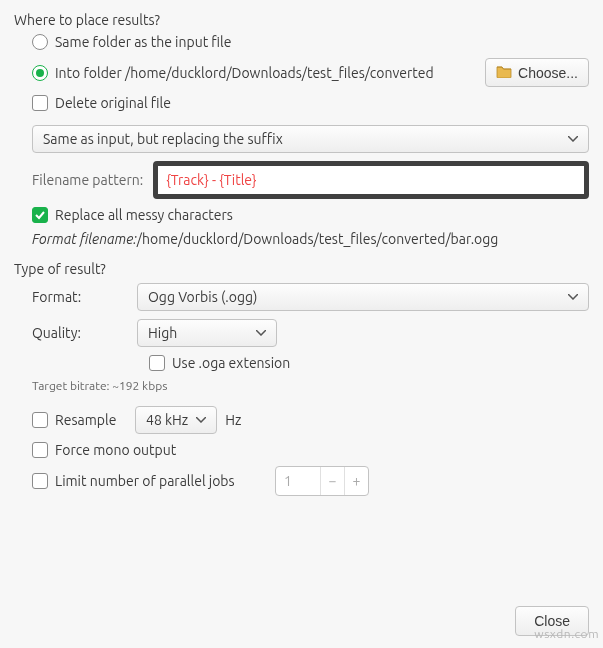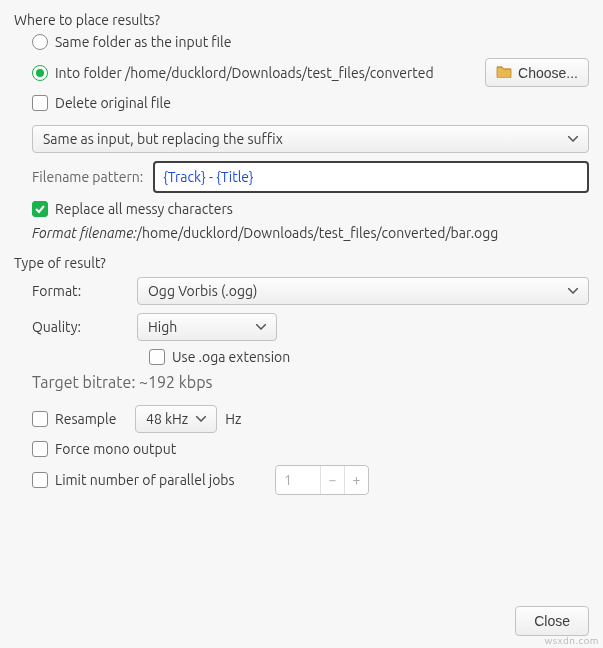--- a/index.html
+++ b/index.html
@@ -77,29 +77,29 @@
   }
   .dropdown .chev {
     margin-left: 8px;
   }
   .chev {
     display: inline-block;
   }
   .chev svg { display: block; }
   .textbox {
     background: #fff;
-    border: 2px solid #404040;
+    border: 5px solid #404040;
     border-radius: 4px;
     padding: 6px 8px;
-    color: #1d4ed8;
+    color: #ef4444;
     font-size: 14px;
   }
   .italic { font-style: italic; }
   .muted { color: #666; }
-  .small { font-size: 16px; }
+  .small { font-size: 12px; }
   .spacer { flex: 1; }
   .folder-icon {
     display:inline-block;
   }
   .spin {
     display: inline-flex;
     border: 1px solid #c3c3c3;
     border-radius: 4px;
     height: 30px;
     overflow: hidden;
@@ -121,23 +121,23 @@
     color: #aaa;
     cursor: pointer;
   }
   .footer {
     position: absolute;
     bottom: 12px;
     right: 14px;
   }
   .watermark {
     position: absolute;
-    bottom: 2px;
+    bottom: 8px;
     right: 4px;
-    font-size: 10px;
+    font-size: 12px;
     color: #b8b8b8;
     letter-spacing: 0.5px;
   }
   .section { margin-bottom: 14px; }
 </style>
 </head>
 <body>
 
 <div class="section">
   <div class="section-title">Where to place results?</div>

